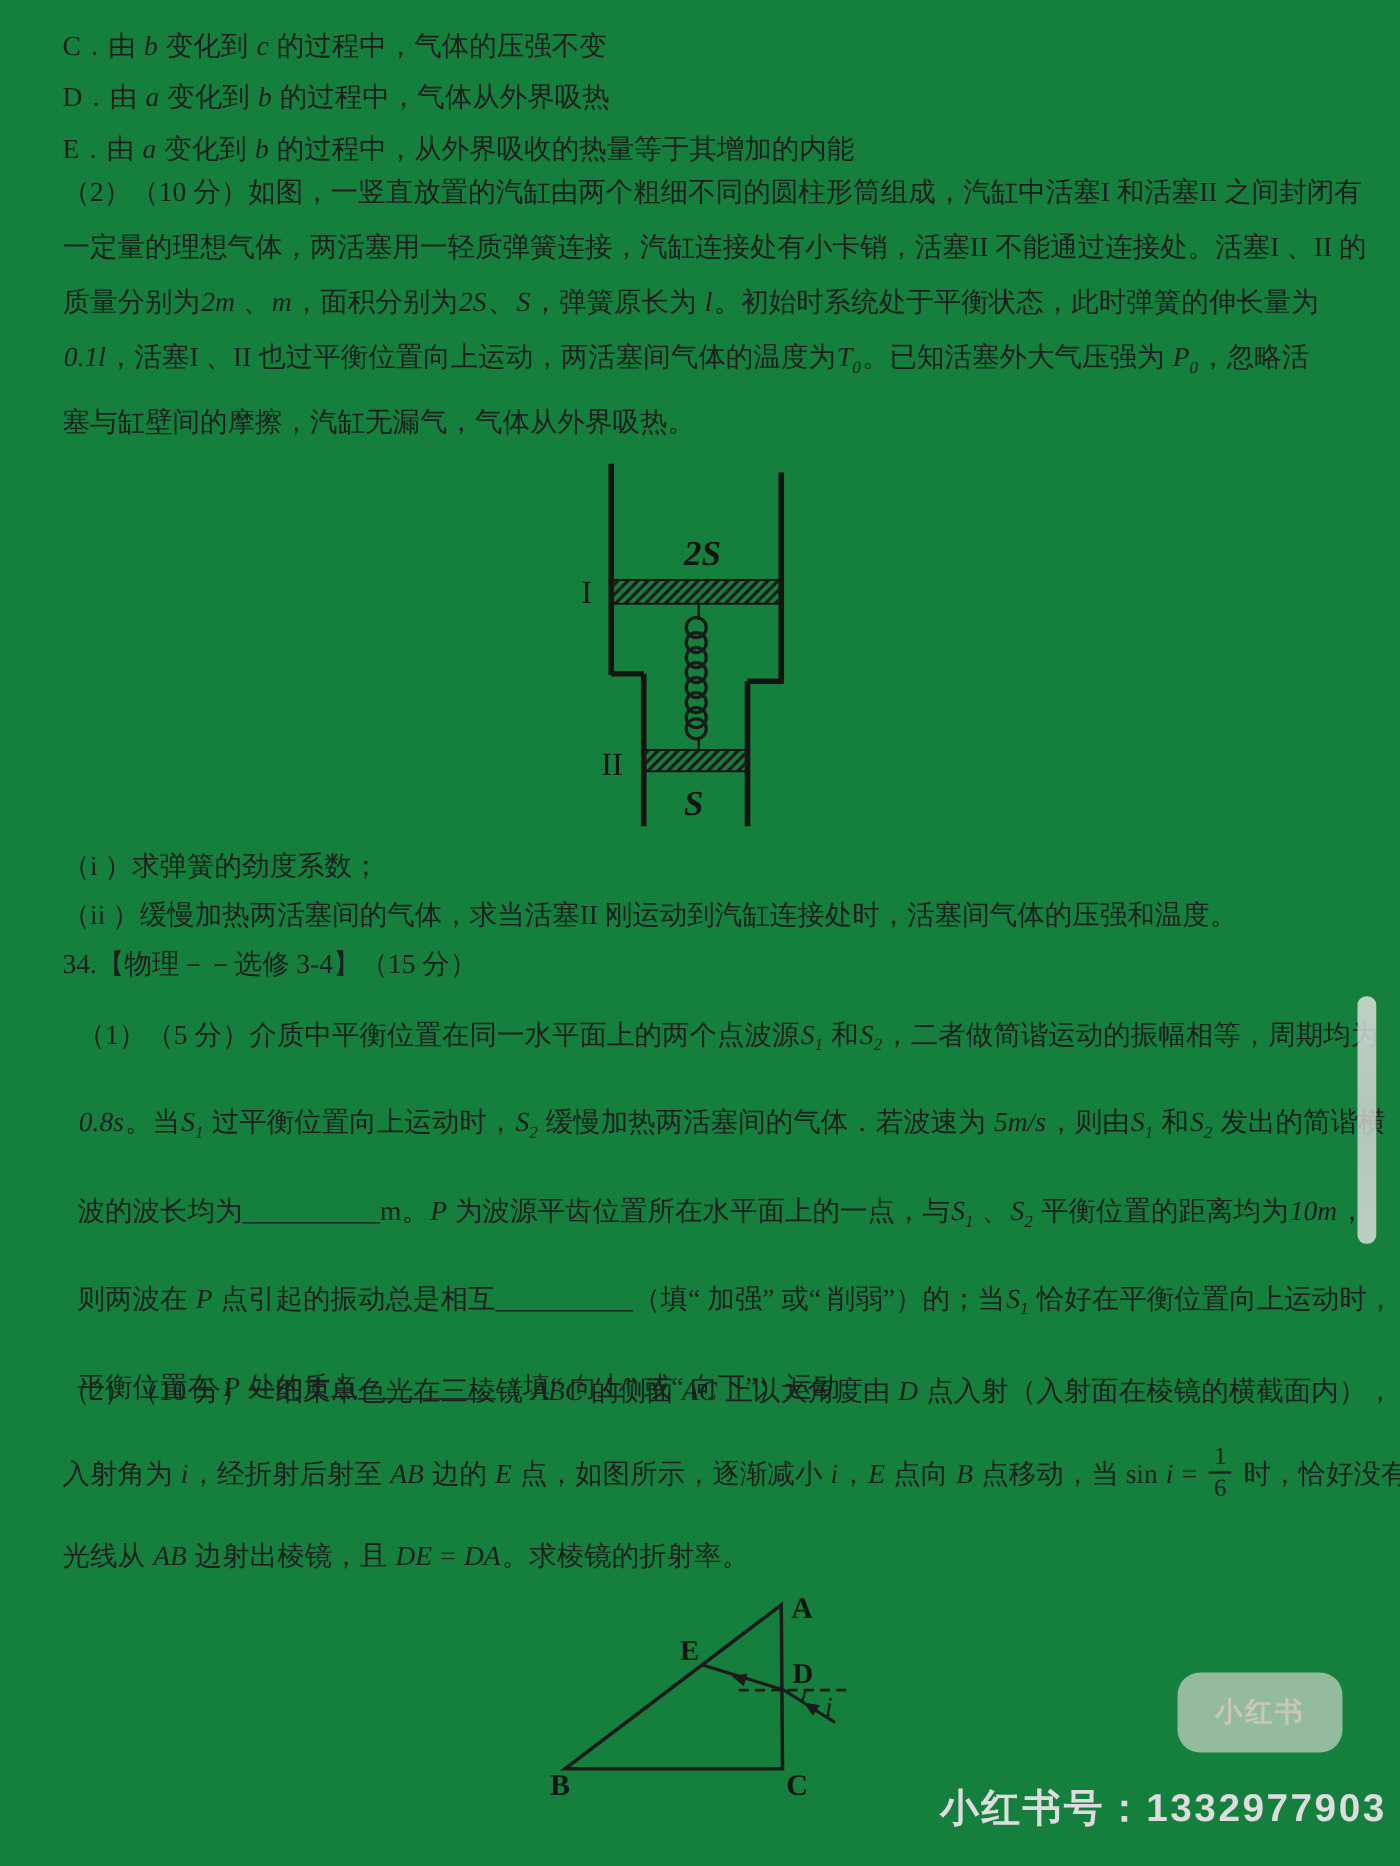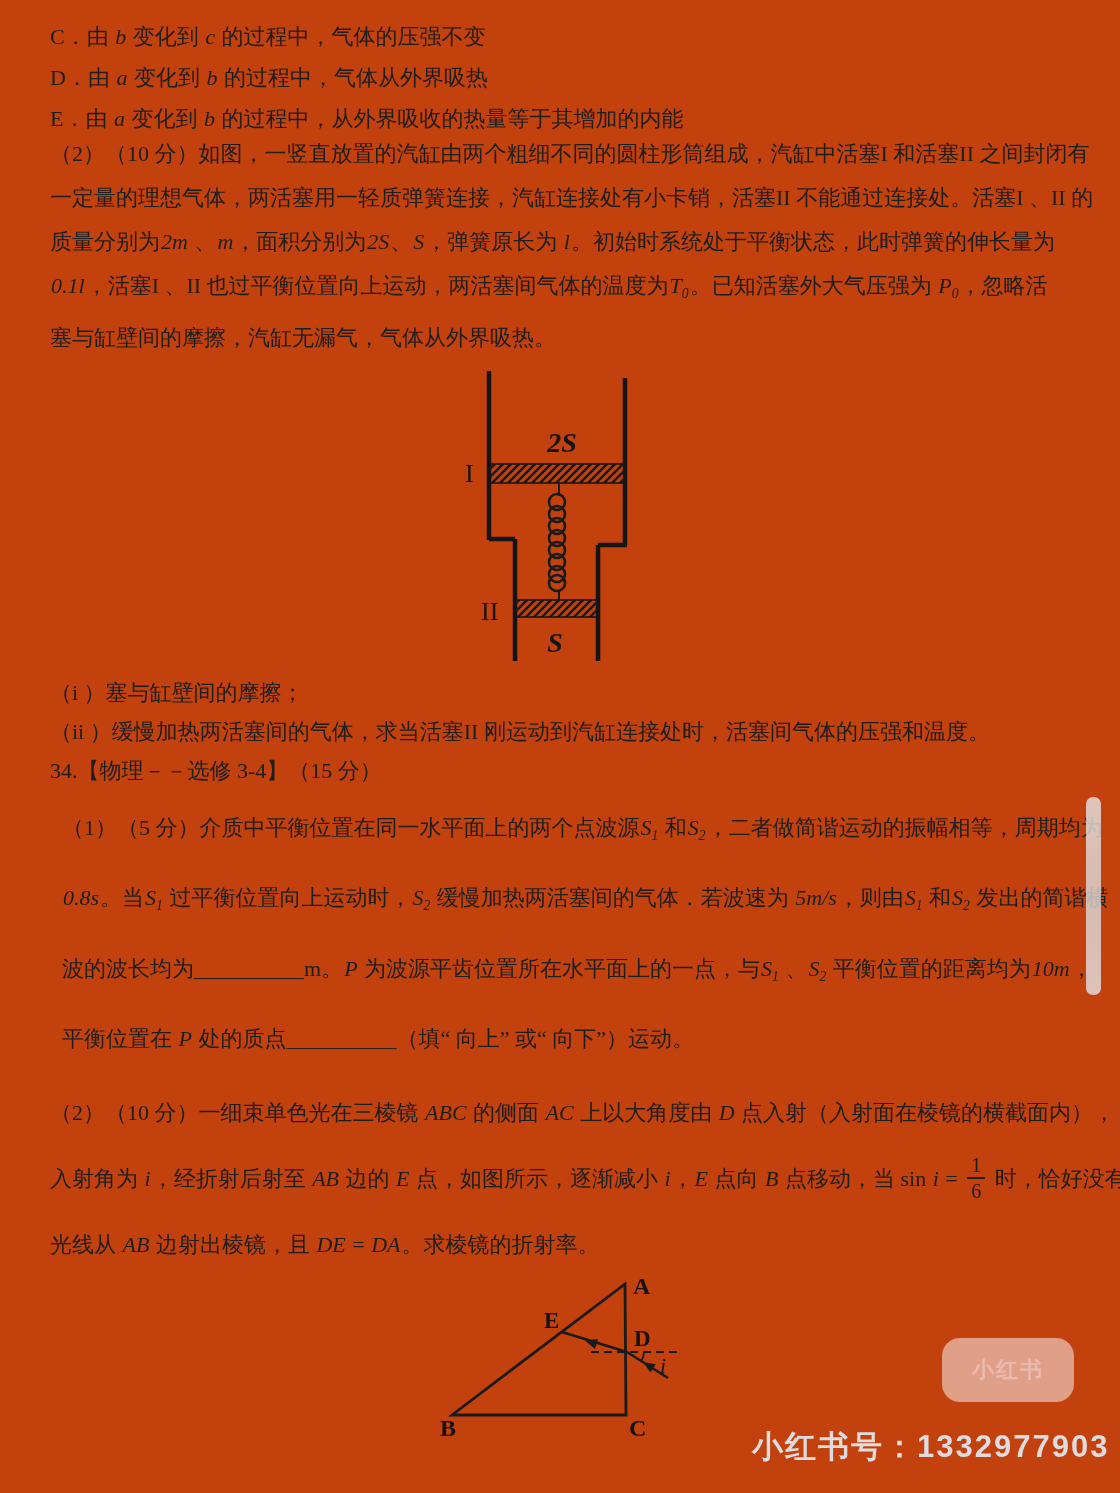--- a/index.html
+++ b/index.html
@@ -1,17 +1,17 @@
 <!DOCTYPE html>
 <html><head>
 <meta charset="utf-8">
 <style>
   html,body{margin:0;padding:0;background:#e9e9e9;}
   #page{
-    position:relative;width:1120px;height:1493px;background:#c2410c;
+    position:relative;width:1120px;height:1493px;background:#15803d;
     font-family:"Liberation Serif","DejaVu Serif",serif;
     color:#1e1e1e;overflow:hidden;
   }
   .block{position:absolute;left:50px;}
   .line{white-space:nowrap;font-size:22px;}
   #options .line{line-height:41px;}
   #para-gas .line{line-height:44px;}
   #questions .line{line-height:39px;}
   #para-wave .line{line-height:62px;margin-left:12px;}
   #para-optics .line{line-height:66px;}
@@ -88,29 +88,30 @@
         <line x1="104" y1="222" x2="104" y2="232" stroke-width="2"></line>
       </g>
 
       <rect x="60" y="232" width="83" height="17" fill="url(#hatch)" stroke="#141414" stroke-width="1.6"></rect>
       <text x="26" y="252" font-size="26" fill="#141414">II</text>
       <text x="100" y="284" text-anchor="middle" class="fig-var" font-size="28" font-weight="bold" fill="#141414">S</text>
     </svg>
   </div>
 
   <div id="questions" class="block" style="top:673px;">
-      <div class="line"><span>（i ）塞与缸壁间的摩擦；</span></div>
+      <div class="line"><span>（i ）求弹簧的劲度系数；</span></div>
       <div class="line"><span>（ii ）缓慢加热两活塞间的气体，求当活塞II 刚运动到汽缸连接处时，活塞间气体的压强和温度。</span></div>
       <div class="line"><span>34.【物理－－选修 3-4】（15 分）</span></div>
     </div>
 
   <div id="para-wave" class="block" style="top:797px;">
       <div class="line"><span>（1）（5 分）介质中平衡位置在同一水平面上的两个点波源</span><span class="var">S<sub>1</sub></span><span> 和</span><span class="var">S<sub>2</sub></span><span>，二者做简谐运动的振幅相等，周期均为</span></div>
       <div class="line"><span class="var">0.8s</span><span>。当</span><span class="var">S<sub>1</sub></span><span> 过平衡位置向上运动时，</span><span class="var">S<sub>2</sub></span><span> 缓慢加热两活塞间的气体．若波速为 </span><span class="var">5m/s</span><span>，则由</span><span class="var">S<sub>1</sub></span><span> 和</span><span class="var">S<sub>2</sub></span><span> 发出的简谐横</span></div>
       <div class="line"><span>波的波长均为__________m。</span><span class="var">P</span><span> 为波源平齿位置所在水平面上的一点，与</span><span class="var">S<sub>1</sub></span><span> 、</span><span class="var">S<sub>2</sub></span><span> 平衡位置的距离均为</span><span class="var">10m</span><span>，</span></div>
+      <div class="line"><span>则两波在 </span><span class="var">P</span><span> 点引起的振动总是相互__________（填“ 加强” 或“ 削弱”）的；当</span><span class="var">S<sub>1</sub></span><span> 恰好在平衡位置向上运动时，</span></div>
       <div class="line"><span>平衡位置在 </span><span class="var">P</span><span> 处的质点__________（填“ 向上” 或“ 向下”）运动。</span></div>
     </div>
 
   <div id="para-optics" class="block" style="top:1080px;">
       <div class="line"><span>（2）（10 分）一细束单色光在三棱镜 </span><span class="var">ABC</span><span> 的侧面 </span><span class="var">AC</span><span> 上以大角度由 </span><span class="var">D</span><span> 点入射（入射面在棱镜的横截面内），</span></div>
       <div class="line"><span>入射角为 </span><span class="var">i</span><span>，经折射后射至 </span><span class="var">AB</span><span> 边的 </span><span class="var">E</span><span> 点，如图所示，逐渐减小 </span><span class="var">i</span><span>，</span><span class="var">E</span><span> 点向 </span><span class="var">B</span><span> 点移动，当 sin </span><span class="var">i</span><span> = </span><span class="frac">
           <span class="num">1</span>
           <span class="den">6</span>
         </span><span> 时，恰好没有</span></div>
       <div class="line"><span>光线从 </span><span class="var">AB</span><span> 边射出棱镜，且 </span><span class="var">DE</span><span> = </span><span class="var">DA</span><span>。求棱镜的折射率。</span></div>

